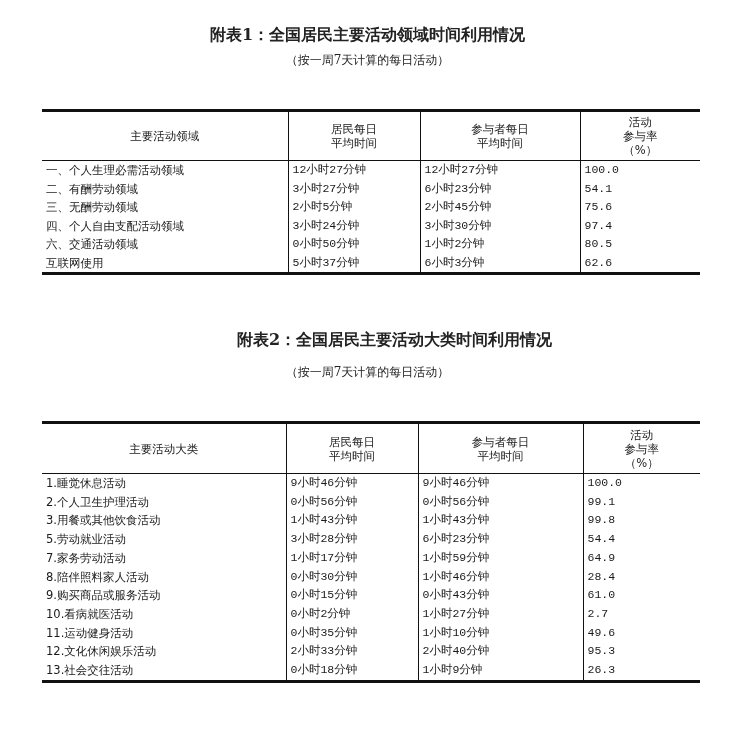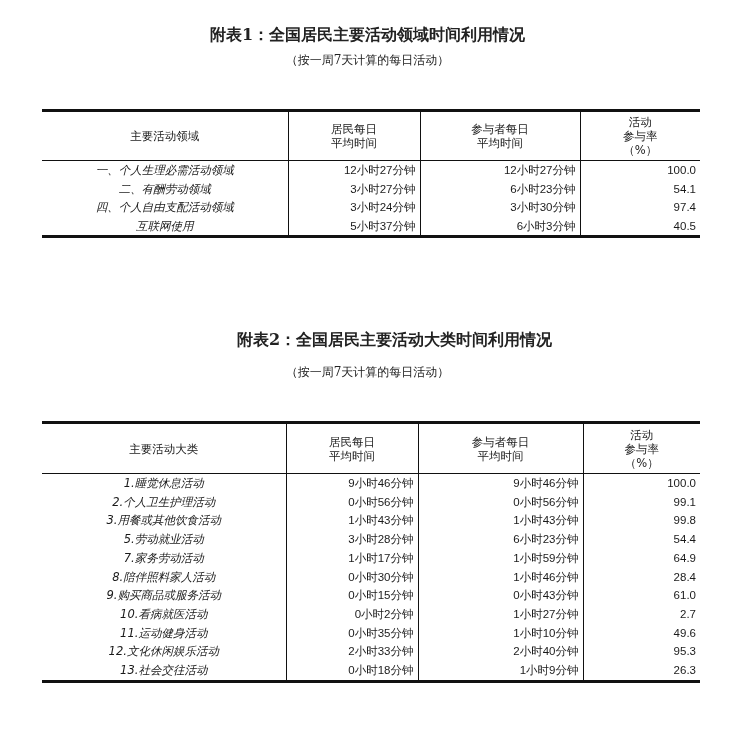--- a/index.html
+++ b/index.html
@@ -26,22 +26,22 @@
     border-bottom: 3px solid #111;
   }
   table.data th {
     font-weight: normal; font-size: 11.5px; line-height: 14px;
     border-bottom: 1px solid #111; text-align: center; vertical-align: middle;
     padding: 0;
   }
   table.data td {
     padding: 0 4px; white-space: nowrap; line-height: 18.5px; height: 18.5px;
   }
-  table.data td.label { text-align: center; font-style: italic; }
-  table.data td.num { text-align: right; font-family: Liberation Sans, sans-serif; }
+  table.data td.label { text-align: left; }
+  table.data td.num { font-family: Liberation Mono, monospace; }
   .vline { border-left: 1px solid #111; }
   #t1 { top: 109px; }
   #t1 th { height: 48px; }
   #t2 { top: 421px; }
   #t2 th { height: 49px; }
   #t2 td { line-height: 18.7px; height: 18.7px; margin-top: 48px; }
 </style>
 </head>
 <body>
 
@@ -80,30 +80,42 @@
       <td class="num vline">12小时27分钟</td>
       <td class="num vline">100.0</td>
     </tr>
     <tr>
       <td class="label">二、有酬劳动领域</td>
       <td class="num vline">3小时27分钟</td>
       <td class="num vline">6小时23分钟</td>
       <td class="num vline">54.1</td>
     </tr>
     <tr>
+      <td class="label">三、无酬劳动领域</td>
+      <td class="num vline">2小时5分钟</td>
+      <td class="num vline">2小时45分钟</td>
+      <td class="num vline">75.6</td>
+    </tr>
+    <tr>
       <td class="label">四、个人自由支配活动领域</td>
       <td class="num vline">3小时24分钟</td>
       <td class="num vline">3小时30分钟</td>
       <td class="num vline">97.4</td>
     </tr>
     <tr>
+      <td class="label">六、交通活动领域</td>
+      <td class="num vline">0小时50分钟</td>
+      <td class="num vline">1小时2分钟</td>
+      <td class="num vline">80.5</td>
+    </tr>
+    <tr>
       <td class="label">互联网使用</td>
       <td class="num vline">5小时37分钟</td>
       <td class="num vline">6小时3分钟</td>
-      <td class="num vline">40.5</td>
+      <td class="num vline">62.6</td>
     </tr>
   </tbody>
 </table>
 
 <div class="title" style="top:330px;padding-left:27px;">附表2：全国居民主要活动大类时间利用情况</div>
 <div class="subtitle" style="top:364px;">（按一周7天计算的每日活动）</div>
 
 <table class="data" id="t2">
   <colgroup>
     <col style="width:244px">

